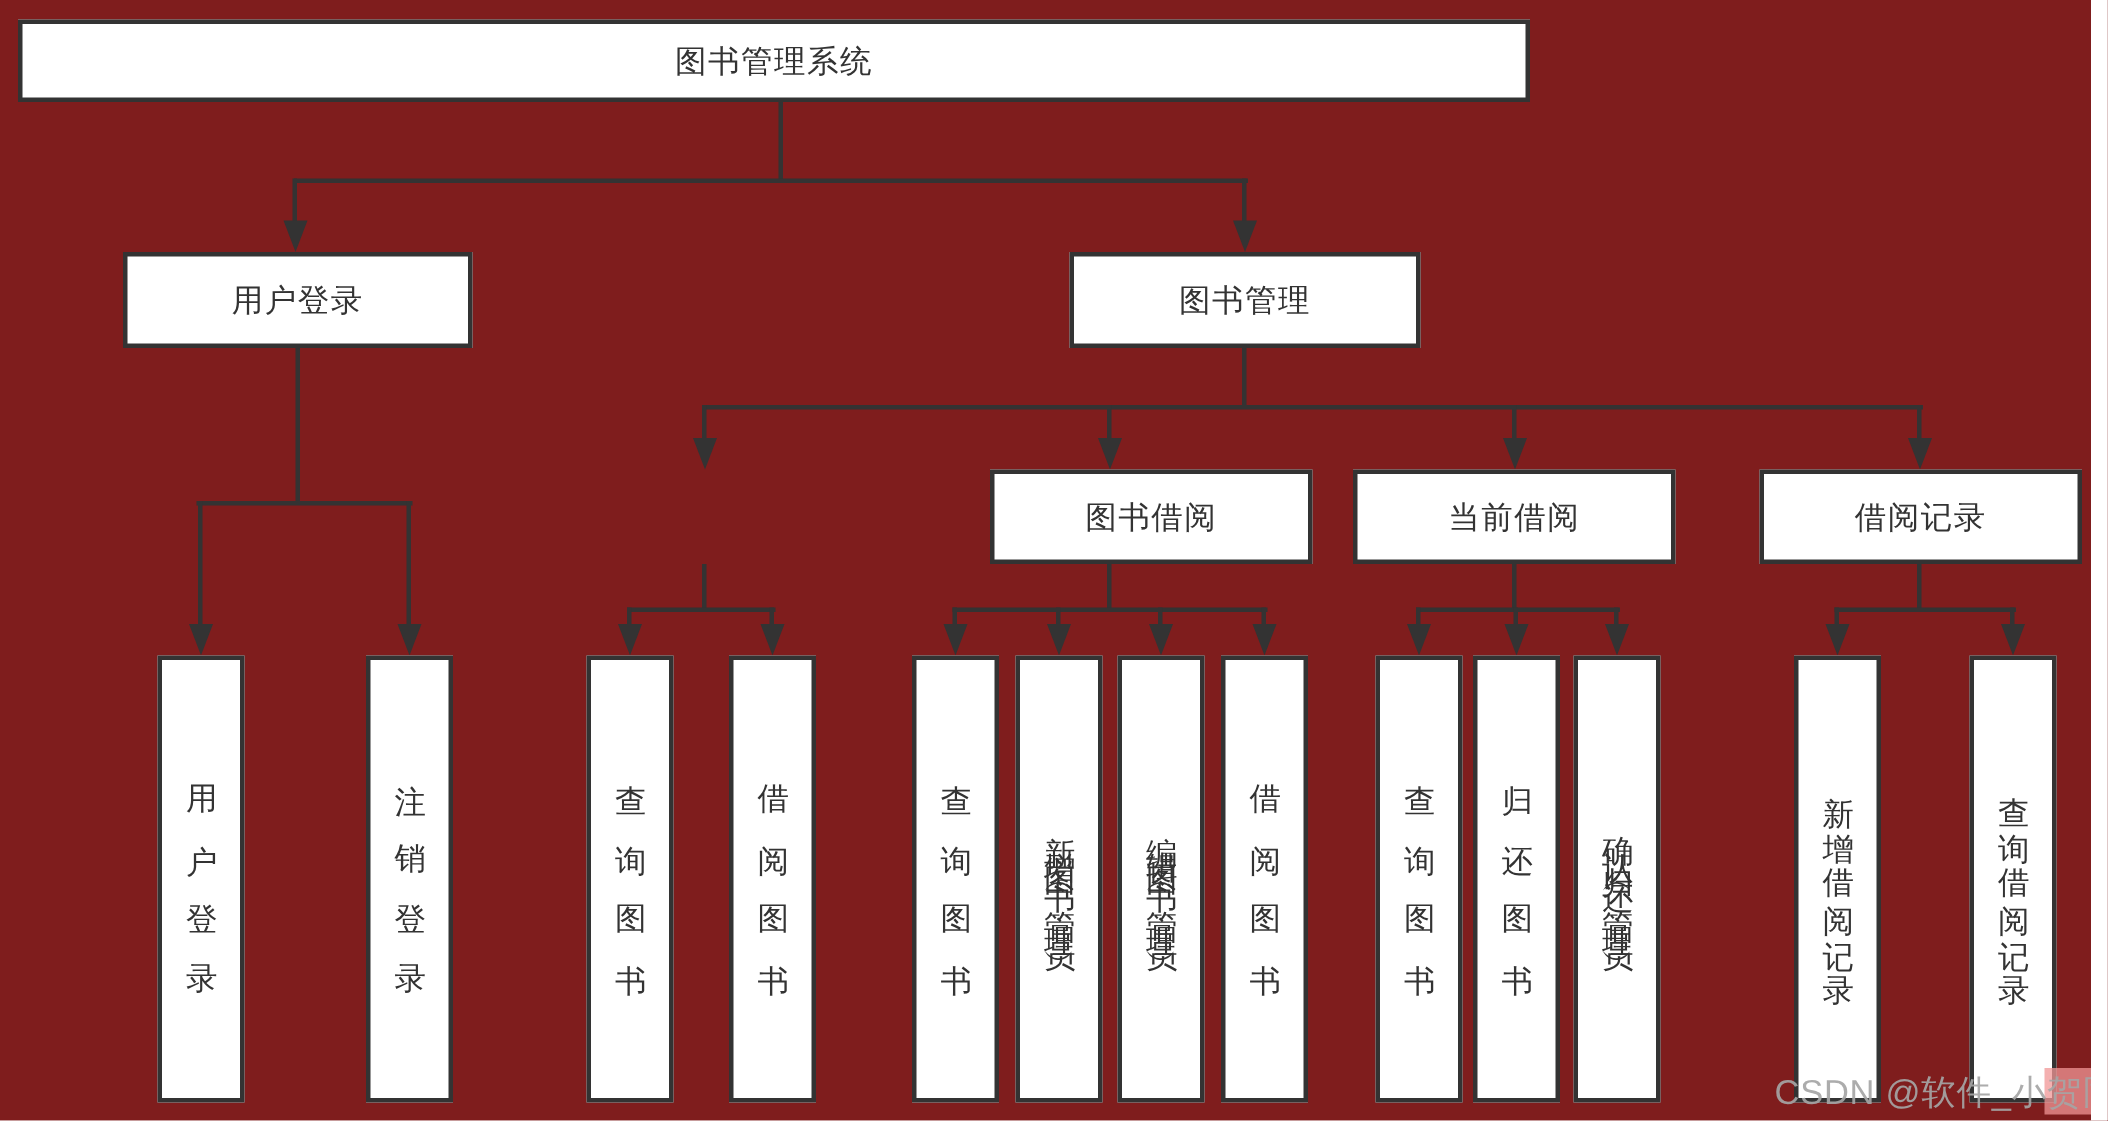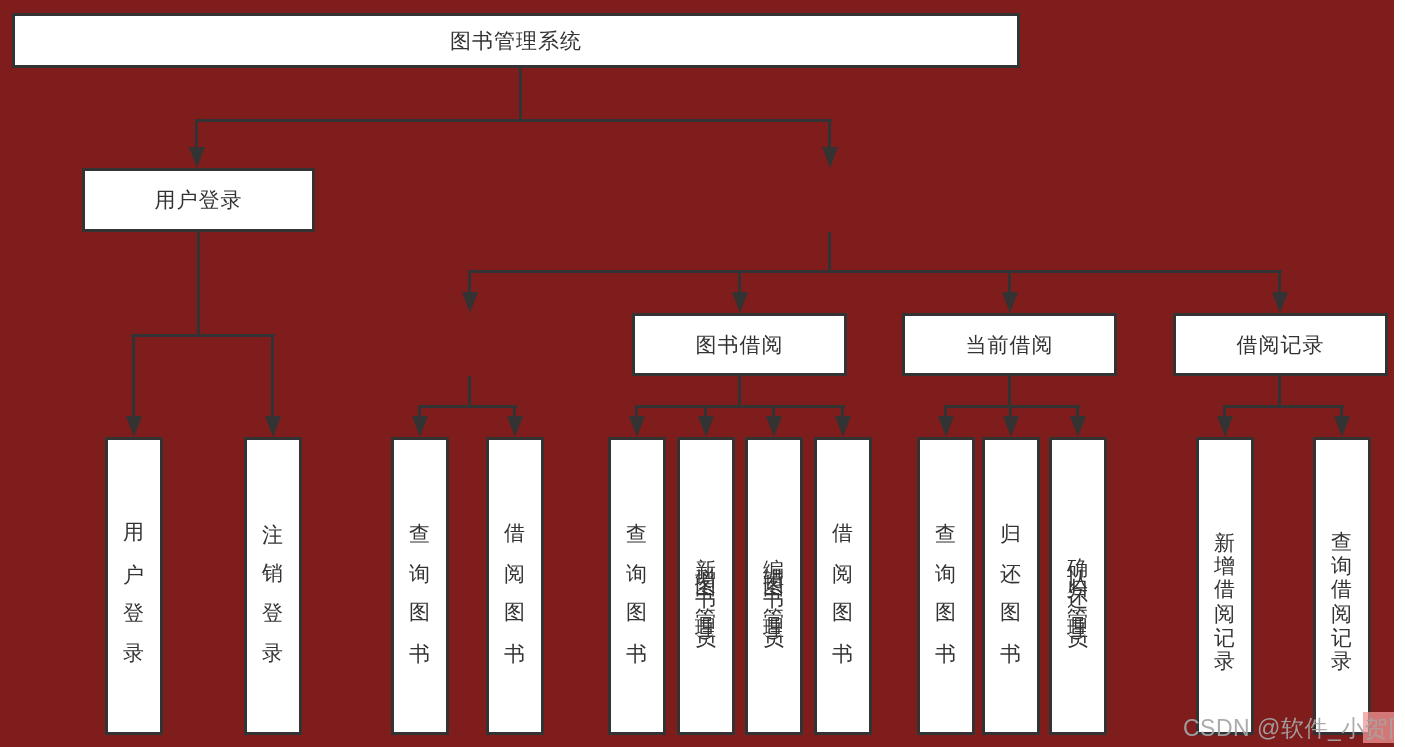--- a/index.html
+++ b/index.html
@@ -52,40 +52,43 @@
   <i class="v" style="left:519px;top:68px;height:53px;"></i>
   <i class="h" style="left:196px;top:119px;width:636px;"></i>
   <i class="v" style="left:195px;top:119px;height:31px;"></i>
   <i class="a" style="left:189px;top:147px;"></i>
   <i class="v" style="left:828px;top:119px;height:31px;"></i>
   <i class="a" style="left:822px;top:147px;"></i>
 
   <div class="box" style="left:82px;top:168px;width:233px;height:64px;">
     <span>用户登录</span>
   </div>
+  <div class="box" style="left:713px;top:168px;width:234px;height:64px;">
+    <span>图书管理</span>
+  </div>
 
   <i class="v" style="left:197px;top:232px;height:104px;"></i>
   <i class="h" style="left:131px;top:334px;width:144px;"></i>
   <i class="v" style="left:132px;top:334px;height:85px;"></i>
   <i class="a" style="left:126px;top:416px;"></i>
   <i class="v" style="left:271px;top:334px;height:85px;"></i>
   <i class="a" style="left:265px;top:416px;"></i>
 
   <i class="v" style="left:828px;top:232px;height:40px;"></i>
   <i class="h" style="left:468px;top:270px;width:814px;"></i>
   <i class="v" style="left:468px;top:270px;height:25px;"></i>
   <i class="a" style="left:462px;top:292px;"></i>
   <i class="v" style="left:738px;top:270px;height:25px;"></i>
   <i class="a" style="left:732px;top:292px;"></i>
   <i class="v" style="left:1008px;top:270px;height:25px;"></i>
   <i class="a" style="left:1002px;top:292px;"></i>
   <i class="v" style="left:1278px;top:270px;height:25px;"></i>
   <i class="a" style="left:1272px;top:292px;"></i>
 
-  <div class="box" style="left:632px;top:313px;width:215px;height:63px;">
+  <div class="box" style="left:660px;top:313px;width:215px;height:63px;">
     <span>图书借阅</span>
   </div>
   <div class="box" style="left:902px;top:313px;width:215px;height:63px;">
     <span>当前借阅</span>
   </div>
   <div class="box" style="left:1173px;top:313px;width:215px;height:63px;">
     <span>借阅记录</span>
   </div>
 
   <i class="v" style="left:468px;top:376px;height:31px;"></i>

